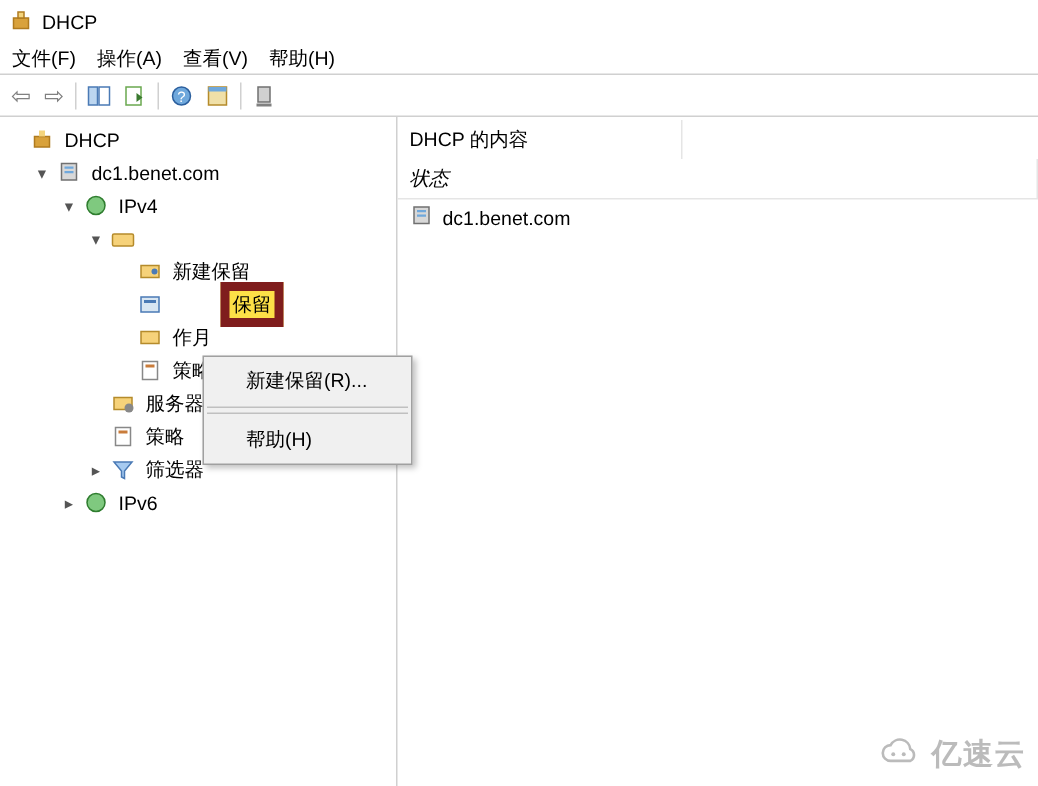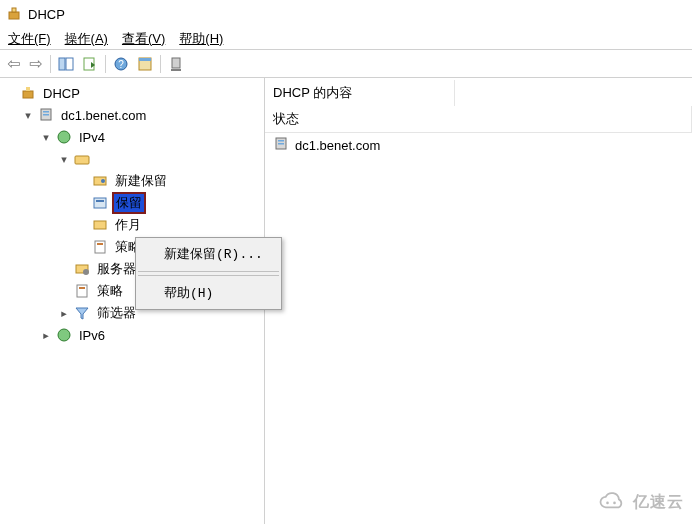--- a/index.html
+++ b/index.html
@@ -1,53 +1,53 @@
 <!DOCTYPE html>
 <html><head>
 <meta charset="utf-8">
 <style>
   * { box-sizing: border-box; }
   body { margin: 0; font-family: "Microsoft YaHei", "Segoe UI", sans-serif; font-size: 13px; color: #000; background: #fff; width: 692px; height: 524px; overflow: hidden; position: relative; }
   .title-bar { height: 28px; display: flex; align-items: center; padding: 0 6px; gap: 6px; }
   .title-bar .icon { width: 16px; height: 16px; }
   .menu-bar { height: 22px; display: flex; align-items: center; padding: 0 8px; gap: 14px; border-bottom: 1px solid #d0d0d0; }
-  .menu-bar span { cursor: default; text-decoration: underline; }
+  .menu-bar span { cursor: default; }
   .tool-bar { height: 28px; display: flex; align-items: center; padding: 0 4px; gap: 2px; border-bottom: 1px solid #d0d0d0; }
   .tool-bar .tbtn { width: 22px; height: 22px; display: flex; align-items: center; justify-content: center; border: 1px solid transparent; }
   .tool-bar .tbtn.nav { width: 20px; color: #808080; font-size: 16px; }
   .tool-bar .sep { width: 1px; height: 18px; background: #d0d0d0; margin: 0 2px; }
   .tool-bar .tbtn.icon svg { width: 16px; height: 16px; }
 
   .client { display: flex; height: calc(524px - 28px - 22px - 28px); }
   .tree-pane { width: 265px; border-right: 1px solid #d0d0d0; padding-top: 4px; overflow: hidden; }
   .list-pane { flex: 1; padding-top: 2px; }
   .list-header { display: flex; border-bottom: 1px solid #e5e5e5; flex-direction: column; }
   .list-header .col { padding: 4px 8px; border-right: 1px solid #e5e5e5; }
   .list-header .col1 { width: 190px; }
-  .list-header .col2 { flex: 1; }
+  .list-header .col2 { flex: 1; font-style: italic; }
   .list-row { display: flex; align-items: center; padding: 3px 8px; gap: 6px; }
   .list-row svg { width: 16px; height: 16px; }
 
   .tree ul { list-style: none; margin: 0; padding: 0; }
   .tree li { white-space: nowrap; }
   .tree .row { display: flex; align-items: center; height: 22px; gap: 4px; padding-left: 4px; }
   .tree .exp { width: 12px; text-align: center; color: #555; font-size: 11px; cursor: default; }
   .tree .exp.open::before { content: "▾"; }
   .tree .exp.closed::before { content: "▸"; }
   .tree .exp.none { visibility: hidden; }
   .tree .ico { width: 16px; height: 16px; display: inline-flex; align-items: center; justify-content: center; }
   .tree .lbl { padding: 1px 3px; }
-  .tree .lbl.sel { background: #1d4ed8; border: 2px solid #7f1d1d; padding: 0 2px; }
+  .tree .lbl.sel { background: #fde047; border: 6px solid #7f1d1d; padding: 0 2px; margin-left: 35px; }
   .tree ul ul { padding-left: 18px; }
 
   .ctx-menu { position: absolute; background: #f0f0f0; border: 1px solid #a0a0a0; box-shadow: 2px 2px 4px rgba(0,0,0,0.25); min-width: 140px; padding: 2px 0; }
-  .ctx-menu .mi { padding: 5px 18px 5px 28px; cursor: default; font-family: Liberation Mono, monospace; }
+  .ctx-menu .mi { padding: 5px 18px 5px 28px; cursor: default; }
   .ctx-menu .msep { height: 1px; background: #c0c0c0; margin: 3px 2px; }
 
-  .watermark { position: absolute; right: 8px; bottom: 8px; font-size: 16px; color: #bbb; display: flex; align-items: center; gap: 8px; font-weight: bold; letter-spacing:1px; }
+  .watermark { position: absolute; right: 8px; bottom: 8px; font-size: 20px; color: #bbb; display: flex; align-items: center; gap: 8px; font-weight: bold; letter-spacing:1px; }
   .watermark svg { width: 28px; height: 28px; }
 </style>
 </head>
 <body>
 
 <div class="title-bar">
   <span class="icon">
     <svg viewBox="0 0 16 16">
         <rect x="3" y="6" width="10" height="7" fill="#d9a23c" stroke="#b07b1f"></rect>
         <rect x="6" y="2" width="4" height="4" fill="#f4d47c" stroke="#b07b1f"></rect>

